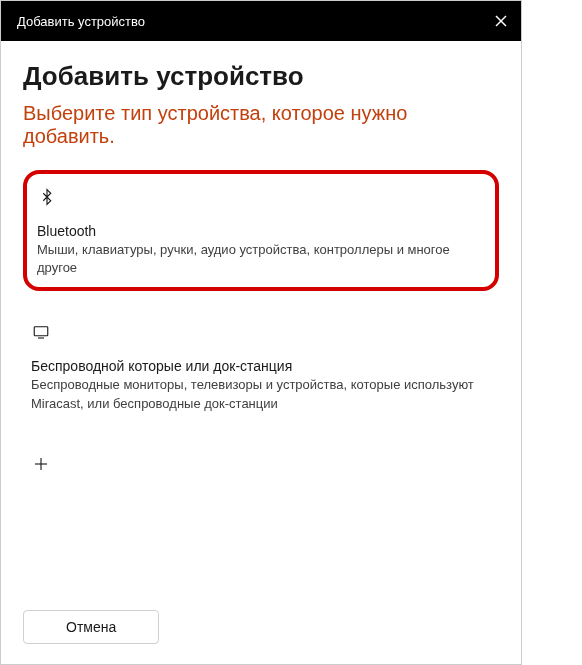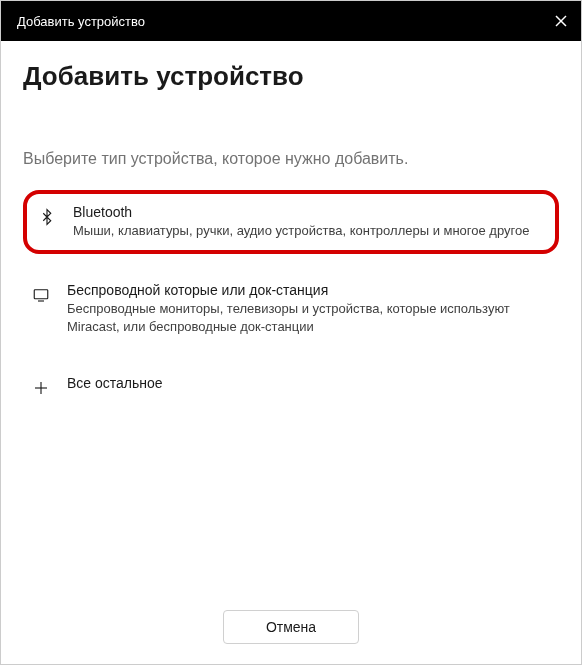--- a/index.html
+++ b/index.html
@@ -7,21 +7,21 @@
       padding: 0;
       box-sizing: border-box;
     }
     body {
       font-family: "Segoe UI", -apple-system, sans-serif;
       background: #fff;
       width: 582px;
       height: 665px;
     }
     .dialog {
-      width: 582px;
+      width: 522px;
       height: 665px;
       border: 1px solid #ccc;
       display: flex;
       flex-direction: column;
       background: #fff;
     }
     .titlebar {
       background: #000;
       color: #fff;
       height: 40px;
@@ -54,37 +54,37 @@
       display: flex;
       flex-direction: column;
     }
     .heading {
       font-size: 26px;
       font-weight: 600;
       color: #1a1a1a;
       margin-bottom: 10px;
     }
     .subheading {
-      font-size: 16px;
-      color: #737373;
+      font-size: 20px;
+      color: #c2410c;
       margin-bottom: 22px;
-      margin-top: 48px;
     }
     .options {
       display: flex;
       flex-direction: column;
       gap: 18px;
     }
     .option {
       display: flex;
       align-items: flex-start;
       gap: 16px;
       padding: 10px 8px;
       cursor: pointer;
       border-radius: 8px;
+      flex-direction: column;
     }
     .option.highlighted-wrap {
       border: 4px solid #d40000;
       border-radius: 16px;
       padding: 10px 10px;
     }
     .option-icon {
       width: 20px;
       height: 20px;
       display: flex;
@@ -110,21 +110,21 @@
       color: #1a1a1a;
     }
     .option-desc {
       font-size: 13px;
       color: #404040;
       line-height: 1.4;
     }
     .footer {
       margin-top: auto;
       display: flex;
-      justify-content: center;
+      justify-content: flex-start;
       padding-top: 20px;
     }
     .cancel-btn {
       background: #fff;
       border: 1px solid #d0d0d0;
       border-radius: 4px;
       padding: 8px 42px;
       font-size: 14px;
       font-family: inherit;
       cursor: pointer;
@@ -177,21 +177,20 @@
       </div>
 
       <div class="option">
         <div class="option-icon">
           <svg viewBox="0 0 24 24">
             <line x1="12" y1="4" x2="12" y2="20"></line>
             <line x1="4" y1="12" x2="20" y2="12"></line>
           </svg>
         </div>
         <div class="option-text">
-          <span class="option-title">Все остальное</span>
         </div>
       </div>
 
     </div>
 
     <div class="footer">
       <button class="cancel-btn">Отмена</button>
     </div>
   </div>
 </div>

